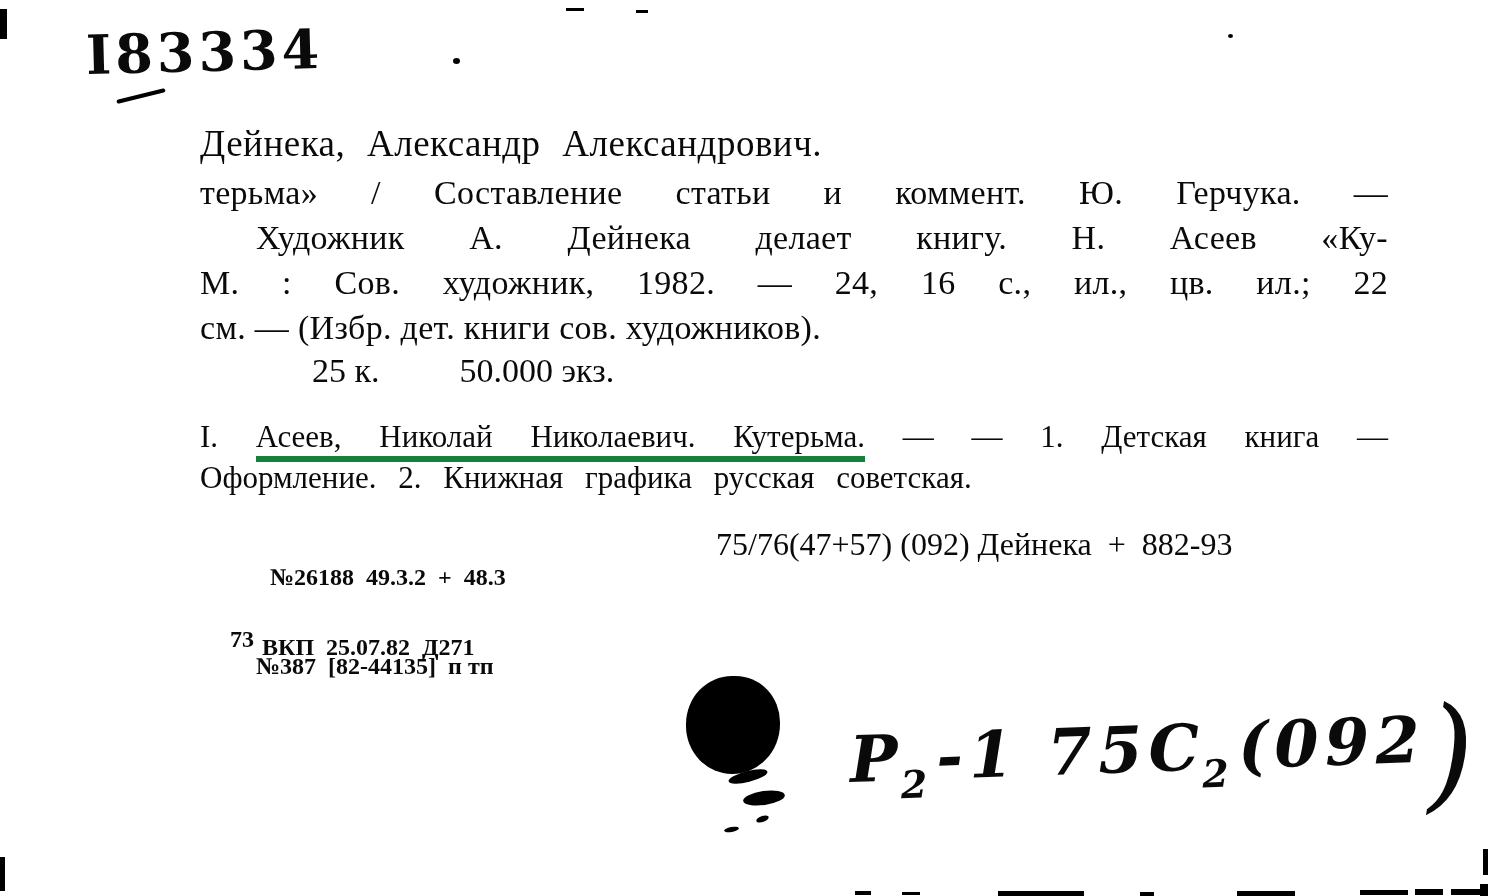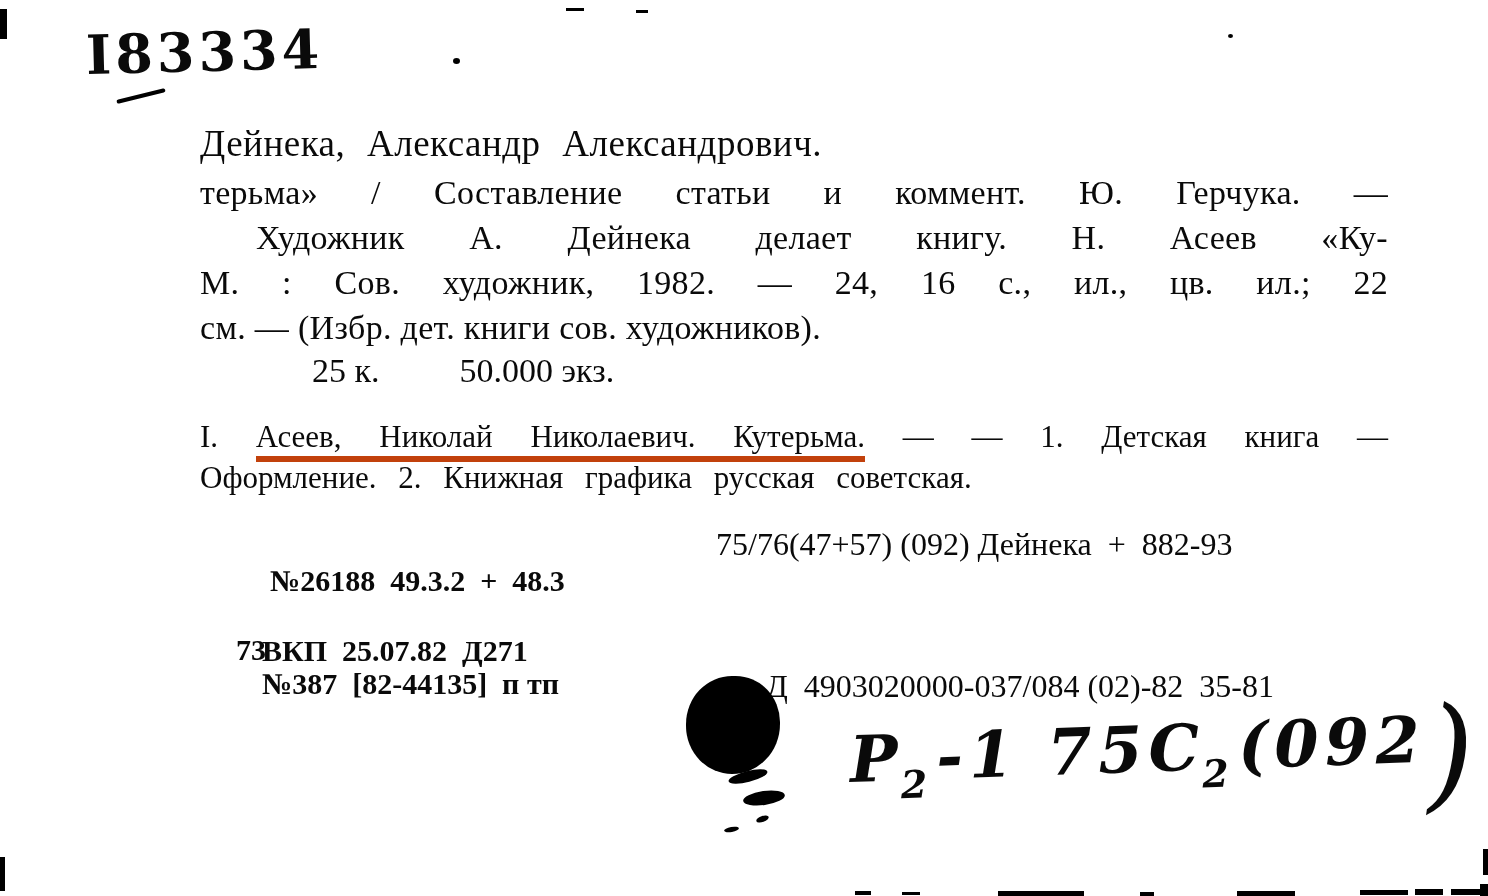--- a/index.html
+++ b/index.html
@@ -23,26 +23,26 @@
   }
   .body-block{left:200px;top:170px;width:1188px;font-size:34px;line-height:45px;}
   .body-line{height:45px;letter-spacing:0.3px;}
   .just{text-align:justify;text-align-last:justify;}
   .indent{text-indent:56px;}
 
   .price-line{left:276px;top:352px;font-size:34px;display:flex;gap:80px;margin-left:36px;}
 
   
   .tracing1{left:200px;top:419px;width:1188px;font-size:31px;text-align:justify;text-align-last:justify;}
-  .traced-underline{border-bottom:6px solid #c2410c;padding-bottom:2px;}
+  .traced-underline{border-bottom:6px solid #15803d;padding-bottom:2px;}
   .tracing2{left:200px;top:460px;font-size:31px;word-spacing:14px;white-space:nowrap;}
 
   .classification{left:716px;top:526px;font-size:32px;white-space:pre;}
 
-  .acc{font-size:30px;font-weight:700;white-space:pre;}
+  .acc{font-size:24px;font-weight:700;white-space:pre;}
   .acc1{left:270px;top:564px;}
   .acc2{left:206px;top:599px;}
   .acc2 .acc2-rest{margin-left:26px;font-family:Liberation Serif, serif;}
   .acc3{left:262px;top:634px;}
 
   .code-line{left:766px;top:668px;font-size:32px;white-space:pre;}
 
   
   .ink-blot{left:686px;top:676px;width:94px;height:98px;background:#000;border-radius:50% 48% 52% 50%;}
   .smudge{background:#000;border-radius:50%;}
@@ -111,21 +111,20 @@
 
   <div class="abs classification">75/76(47+57) (092) Дейнека  +  882-93</div>
 
   <div class="abs acc acc1">№26188  49.3.2  +  48.3</div>
   <div class="abs acc acc2">
     <span>73</span>
     <span class="acc2-rest">№387  [82-44135]  п тп</span>
   </div>
   <div class="abs acc acc3">ВКП  25.07.82  Д271</div>
 
-  <div class="abs code-line">Д  4903020000-037/084 (02)-82  35-81</div>
 
   <div class="abs ink-blot"></div>
   <div class="abs smudge sm1"></div>
   <div class="abs smudge sm2"></div>
   <div class="abs smudge sm3"></div>
   <div class="abs smudge sm4"></div>
 
   <div class="abs handwriting">
     <span class="hw-main">Р</span><span class="hw-sub">2</span><span class="hw-main">-1 75С</span><span class="hw-sub">2</span><span class="hw-main">(092</span><span class="hw-paren">)</span>
   </div>

